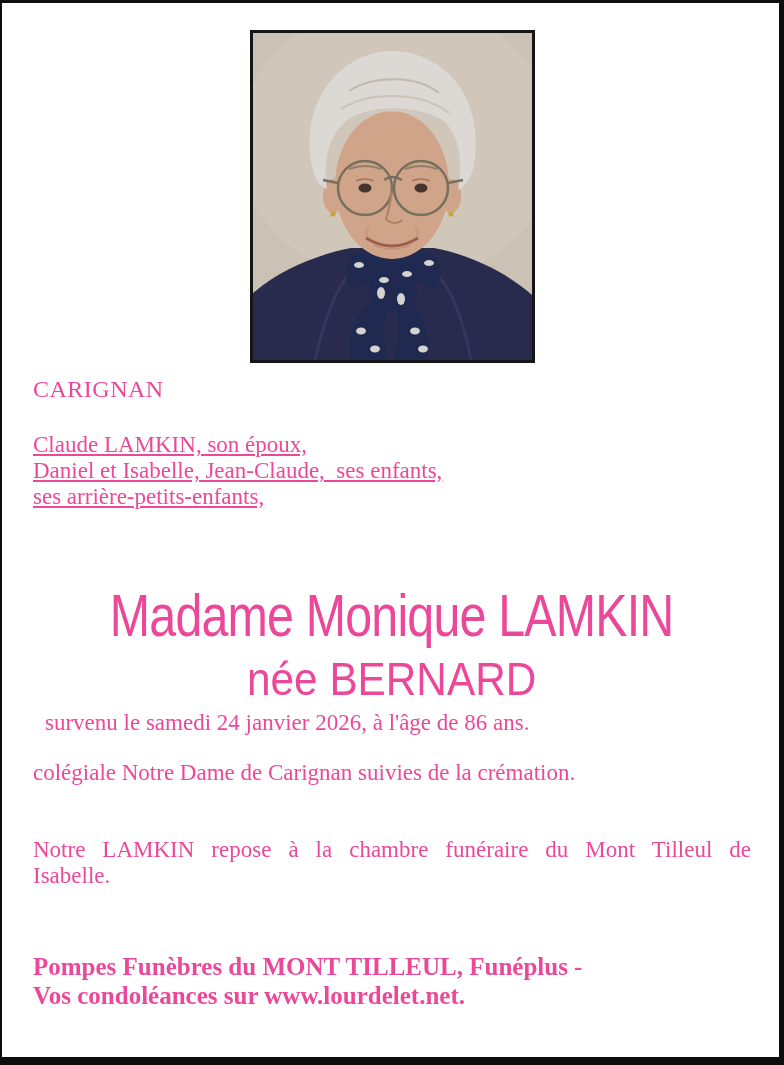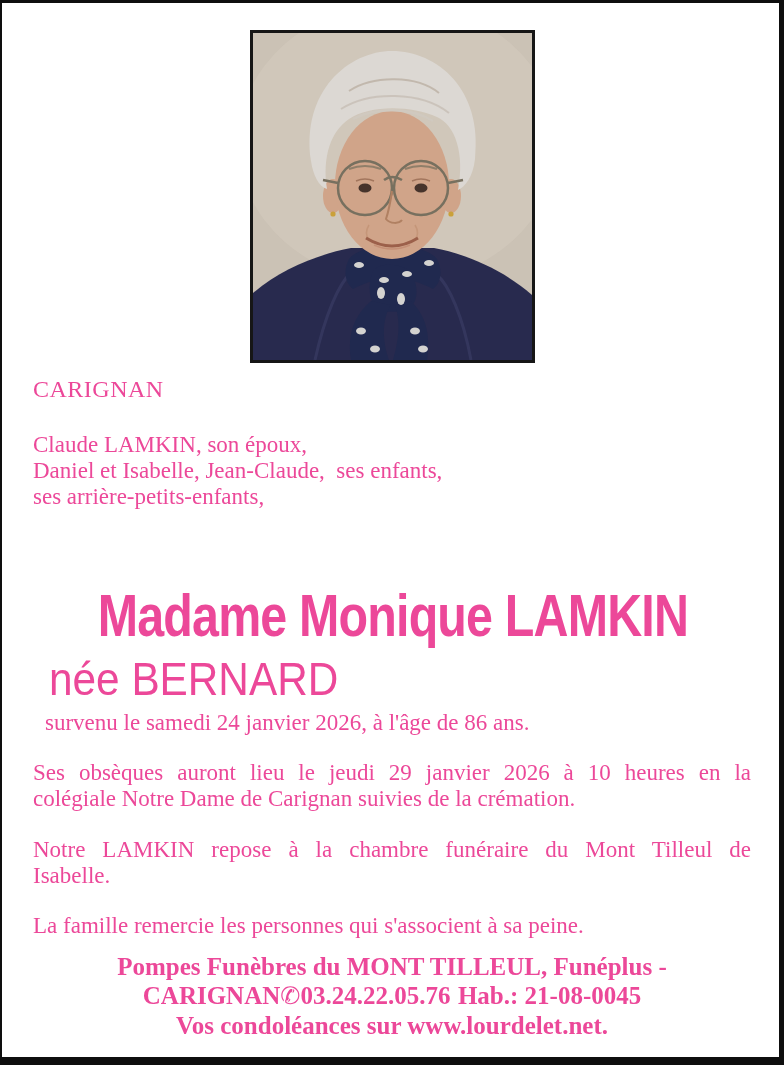--- a/index.html
+++ b/index.html
@@ -26,41 +26,41 @@
     background:#cbc2b5;
   }
   .photo svg{display:block;width:100%;height:100%;}
 
   .txt{
     position:absolute;left:33px;width:718px;
     font-size:23px;line-height:26px;
   }
   .location{top:376px;font-size:24px;letter-spacing:0.5px;}
   .family{top:432px;}
-  .family div{white-space:pre-wrap;}
+  .family div{white-space:pre-wrap;text-decoration:underline;}
   .intro{top:558px;}
   .name{
     top:584px;text-align:center;
     font-family:"Liberation Sans",sans-serif;
-    font-weight:bold;font-size:59px;line-height:64px;
+    font-weight:normal;font-size:59px;line-height:64px;
   }
   .name span{display:inline-block;transform:scaleX(0.82);transform-origin:50% 50%;letter-spacing:-1px;white-space:nowrap;}
   .maiden{
-    top:654px;
+    top:654px;text-align:center;
     font-family:"Liberation Sans",sans-serif;
     font-size:47px;line-height:50px;
   }
   .maiden span{display:inline-block;transform:scaleX(0.9);transform-origin:50% 50%;white-space:nowrap;}
   .survenu{top:710px;margin-left:12px;}
   .funeral{top:760px;}
   .repose{top:837px;}
   .thanks{top:913px;}
   .jline{text-align:justify;text-align-last:justify;}
   .footer{
-    top:952px;text-align:center;
+    top:952px;text-align:left;
     font-weight:bold;font-size:25px;line-height:29px;
   }
   .phone-icon{font-family:"DejaVu Sans",sans-serif;font-weight:normal;font-size:24px;}
   .hab{margin-left:0.30em;}
 </style>
 </head>
 <body>
 
 <div class="page">
 
@@ -148,30 +148,27 @@
     <span>Madame Monique LAMKIN</span>
   </div>
 
   <div class="txt maiden">
     <span>née BERNARD</span>
   </div>
 
   <div class="txt survenu">survenu le samedi 24 janvier 2026, à l'âge de 86 ans.</div>
 
   <div class="txt funeral">
-    <div class="jline">Ses obsèques auront lieu le jeudi 29 janvier 2026 à 10 heures en la</div>
     <div>colégiale Notre Dame de Carignan suivies de la crémation.</div>
   </div>
 
   <div class="txt repose">
     <div class="jline">Notre LAMKIN repose à la chambre funéraire du Mont Tilleul de</div>
     <div>Isabelle.</div>
   </div>
 
-  <div class="txt thanks">La famille remercie les personnes qui s'associent à sa peine.</div>
 
   <div class="txt footer">
     <div>Pompes Funèbres du MONT TILLEUL, Funéplus -</div>
-    <div><span>CARIGNAN</span><span class="phone-icon">✆</span><span>03.24.22.05.76</span><span class="hab">Hab.: 21-08-0045</span></div>
     <div>Vos condoléances sur www.lourdelet.net.</div>
   </div>
 
 </div>
 
 </body></html>

